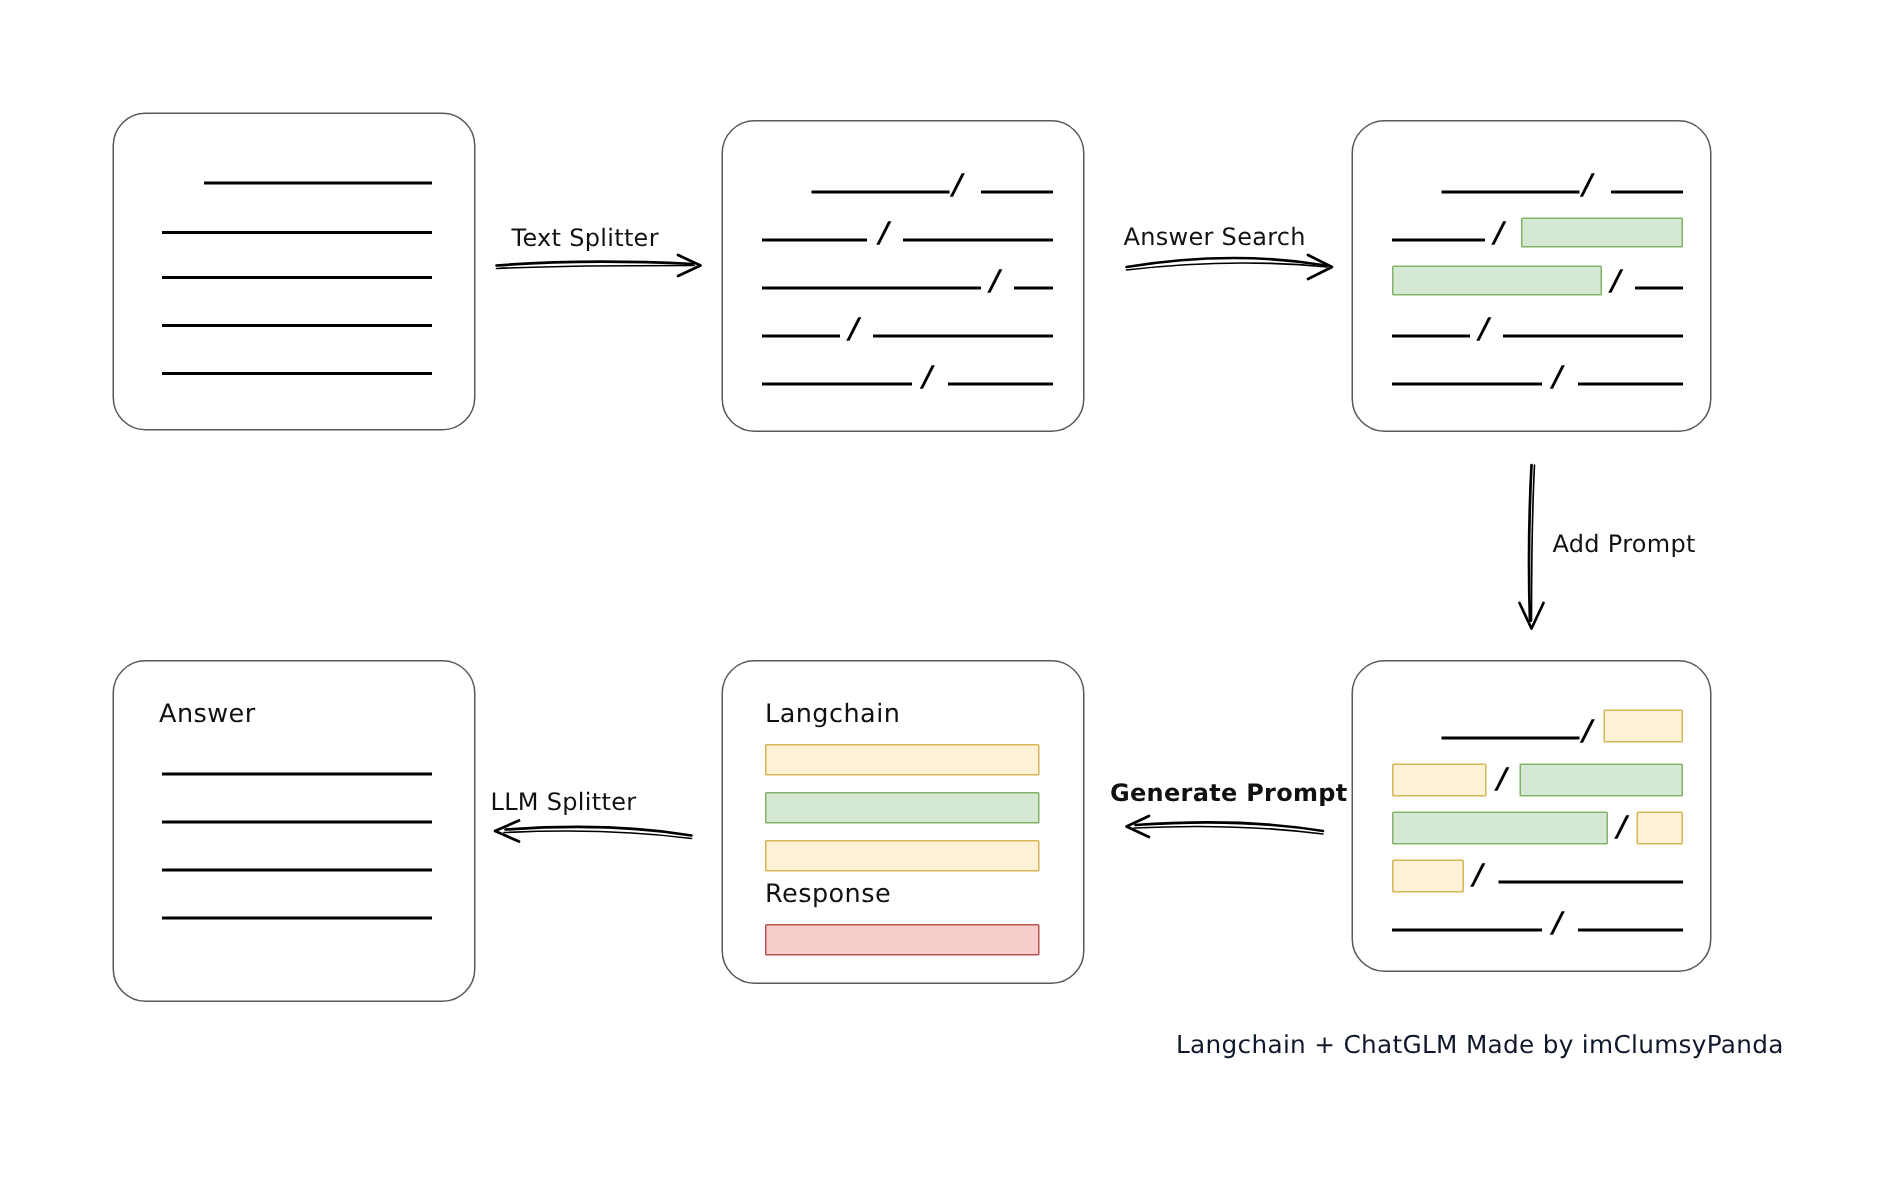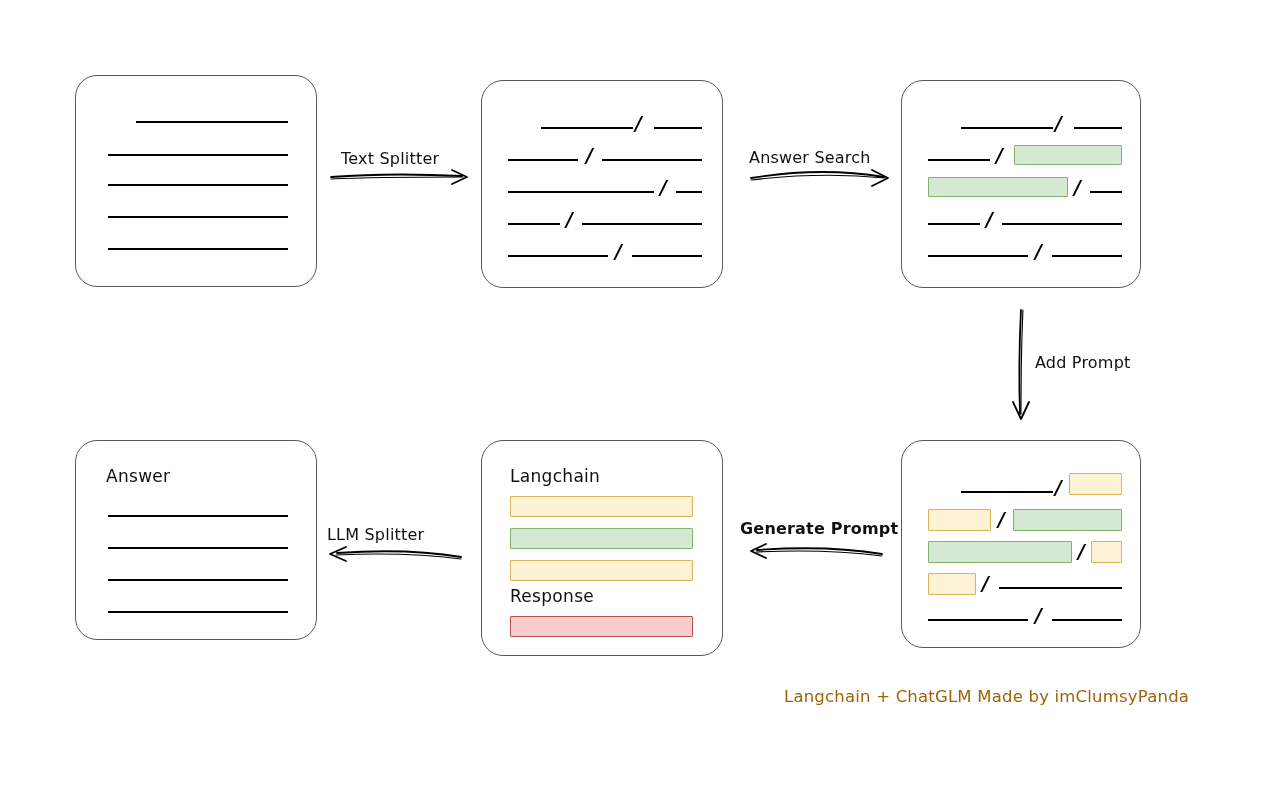--- a/index.html
+++ b/index.html
@@ -22,21 +22,21 @@
     font-size:19px;font-style:italic;font-weight:600;line-height:1;color:#000;
   }
   .box-label{
     position:absolute;font-size:17px;letter-spacing:.3px;color:#111;white-space:nowrap;
   }
   .edge-label{
     position:absolute;font-size:16px;letter-spacing:.2px;color:#111;
     white-space:nowrap;
   }
   .footer-note{
-    position:absolute;font-size:16.5px;letter-spacing:.2px;color:#a16207;white-space:nowrap;
+    position:absolute;font-size:16.5px;letter-spacing:.2px;color:#0f172a;white-space:nowrap;
   }
 </style>
 </head>
 <body>
 
 <div id="canvas">
 
   <div class="node-box" style="left:75px;top:75px;width:242px;height:212px;">
     <div class="seg rule" style="left:60px;top:45px;width:152px;"></div>
     <div class="seg rule" style="left:32px;top:78px;width:180px;"></div>
@@ -116,21 +116,21 @@
 
   <div class="node-box" style="left:481px;top:440px;width:242px;height:216px;">
     <div class="box-label" style="left:28px;top:25px;">Langchain</div>
     <div class="seg chip" style="left:28px;top:55px;width:183px;height:21px;background:#fdf2d5;border-color:#d6b656;"></div>
     <div class="seg chip" style="left:28px;top:87px;width:183px;height:21px;background:#d5e8d4;border-color:#82b366;"></div>
     <div class="seg chip" style="left:28px;top:119px;width:183px;height:21px;background:#fdf2d5;border-color:#d6b656;"></div>
     <div class="box-label" style="left:28px;top:145px;">Response</div>
     <div class="seg chip" style="left:28px;top:175px;width:183px;height:21px;background:#f8cecc;border-color:#b85450;"></div>
   </div>
 
-  <div class="node-box" style="left:75px;top:440px;width:242px;height:200px;">
+  <div class="node-box" style="left:75px;top:440px;width:242px;height:228px;">
     <div class="box-label" style="left:30px;top:25px;">Answer</div>
     <div class="seg rule" style="left:32px;top:74px;width:180px;"></div>
     <div class="seg rule" style="left:32px;top:106px;width:180px;"></div>
     <div class="seg rule" style="left:32px;top:138px;width:180px;"></div>
     <div class="seg rule" style="left:32px;top:170px;width:180px;"></div>
   </div>
 
   <svg class="layer" viewBox="0 0 1262 792" xmlns="http://www.w3.org/2000/svg">
 
     <g>

